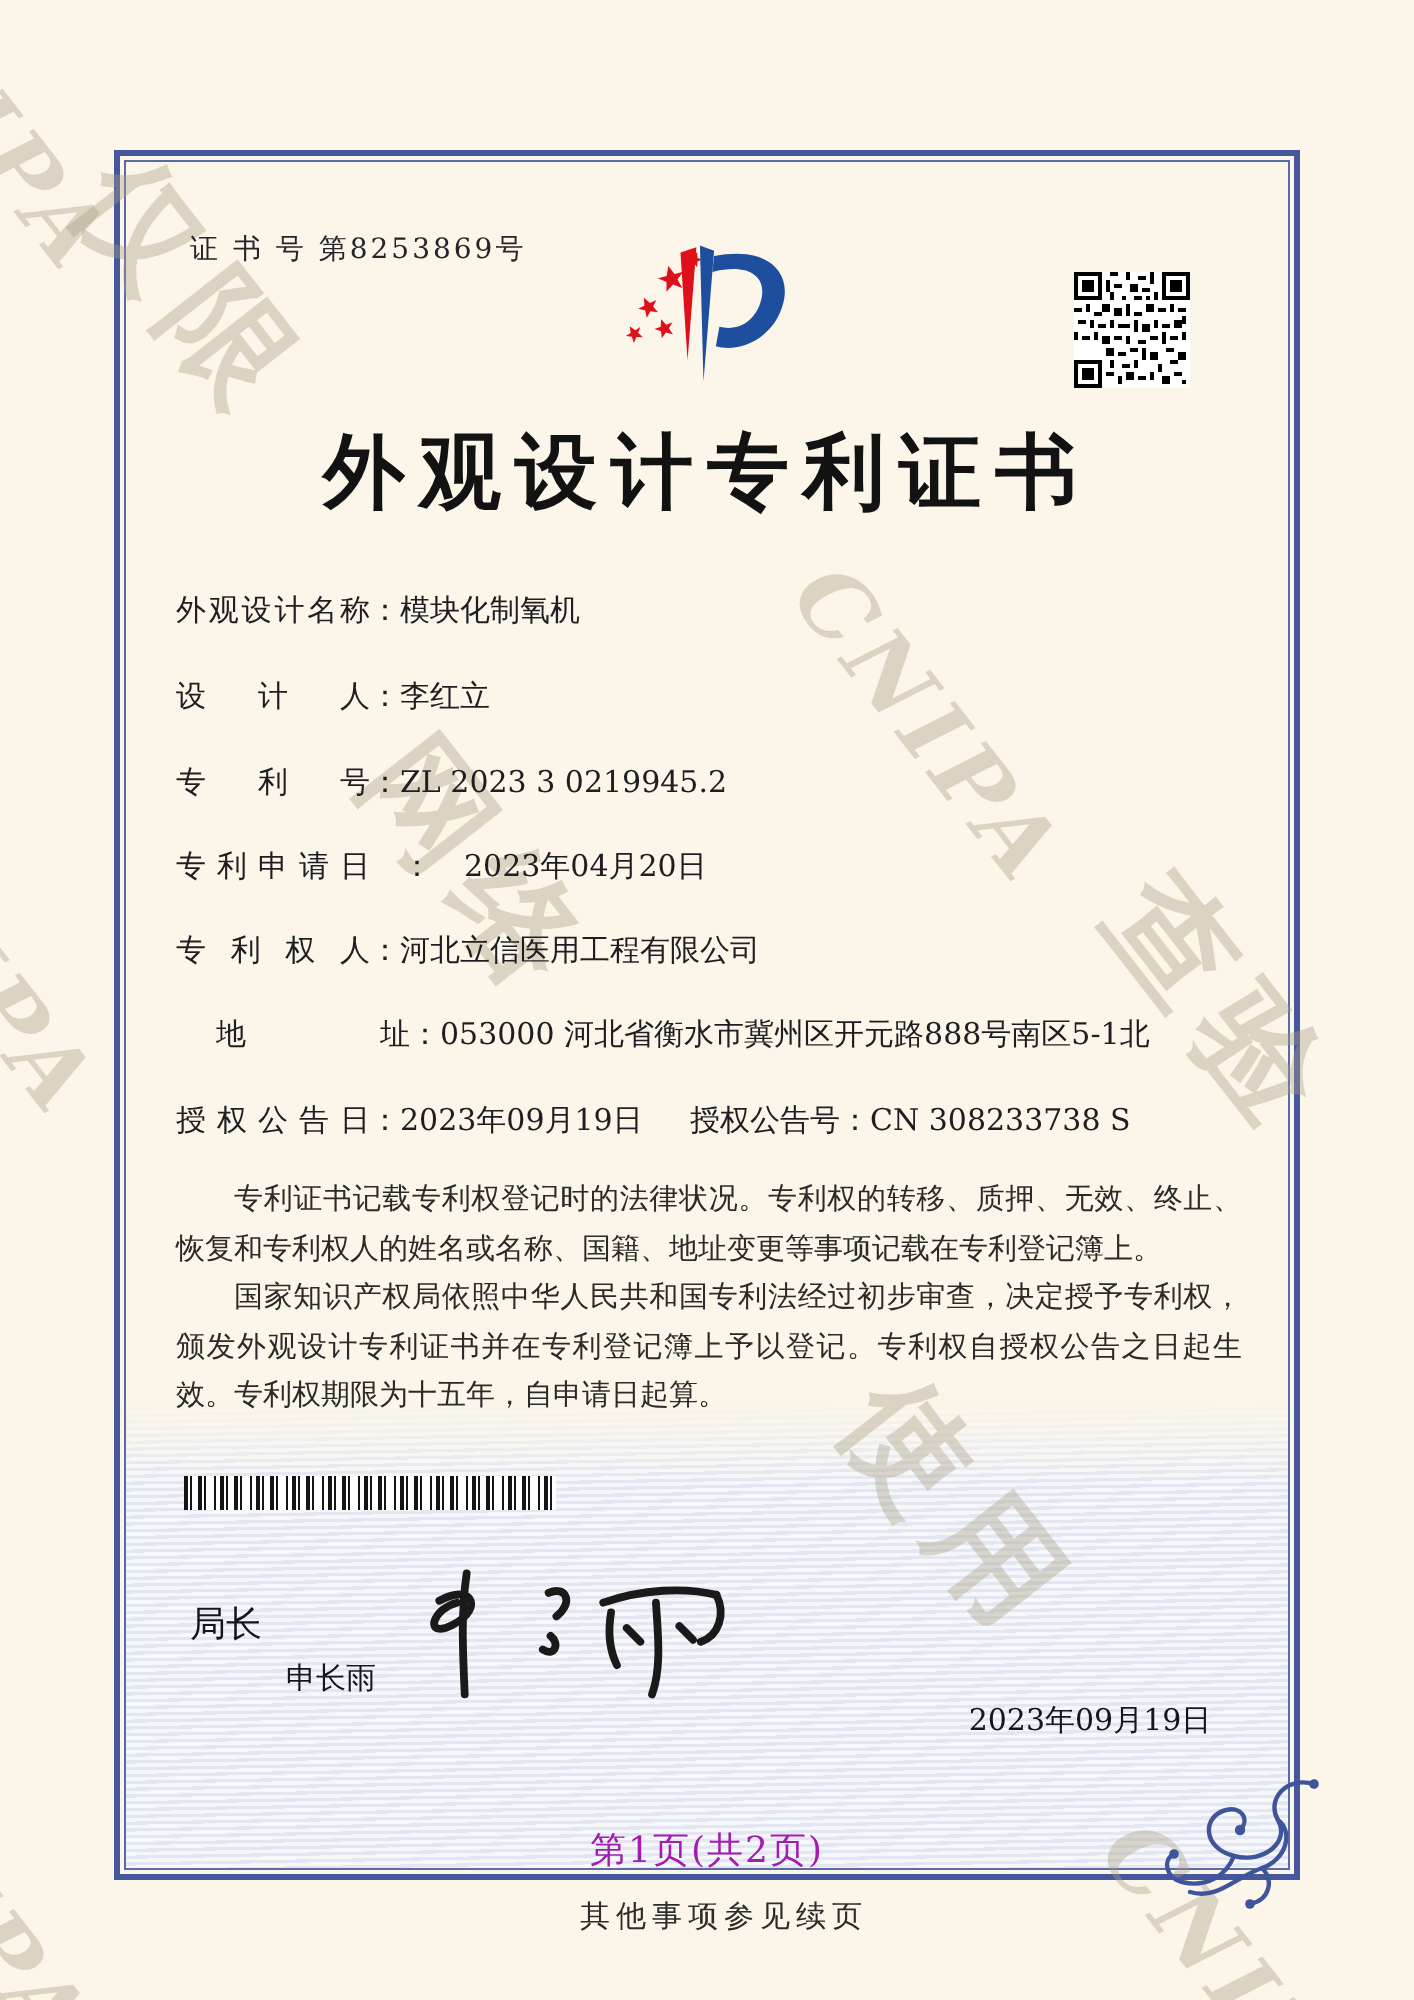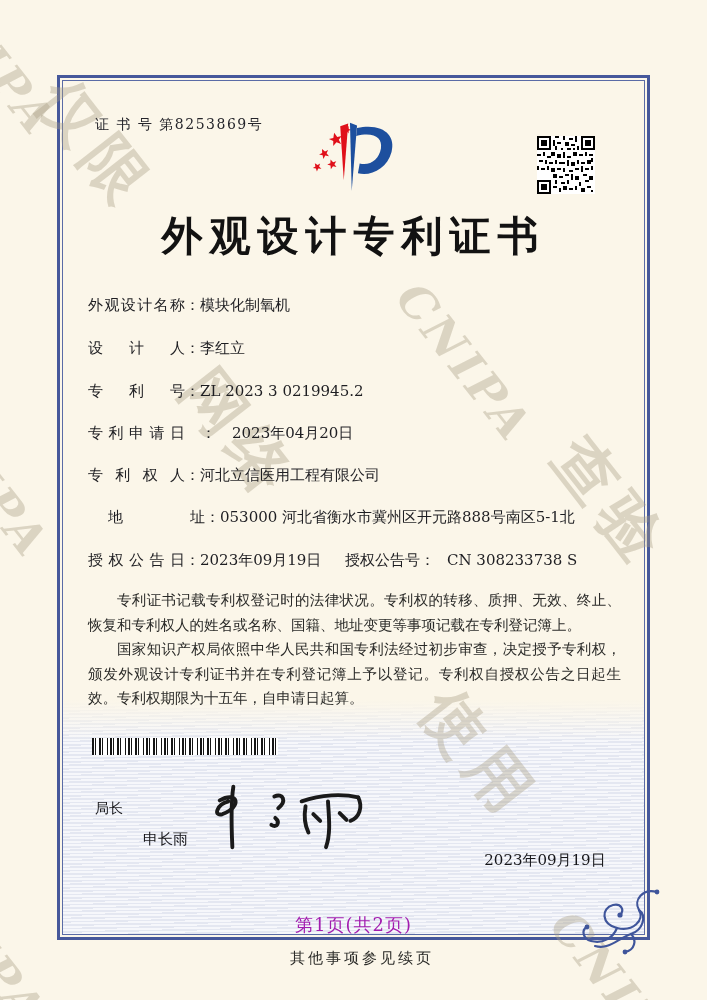--- a/index.html
+++ b/index.html
@@ -51,21 +51,21 @@
     font-size:14.5px; line-height:24.5px; color:#2a2a28; text-align:justify;
   }
   .body-text p{margin:0; text-indent:2em;}
   .barcode{
     position:absolute; left:92px; top:738px; width:186px; height:17px;
     background:repeating-linear-gradient(90deg,
       #141414 0 2px, #fff 2px 3px, #141414 3px 4px, #fff 4px 7px,
       #141414 7px 9px, #fff 9px 10px, #141414 10px 11px, #fff 11px 15px,
       #141414 15px 16px, #fff 16px 18px);
   }
-  .signer-role{position:absolute; left:95px; top:800px; font-size:14px; color:#16161a;}
+  .signer-role{position:absolute; left:95px; top:800px; font-size:18px; color:#16161a;}
   .signer-name{position:absolute; left:95px; top:830px; font-size:15px; color:#16161a;margin-left:48px;}
   .autograph{position:absolute; left:203px; top:775px; width:168px; height:80px;}
   .issue-date{position:absolute; left:460px; top:851px; width:170px; text-align:center; font-size:15px; color:#16161a;}
   .page-indicator{position:absolute; left:0; right:0; top:913px; text-align:center; font-size:18px; color:#a21caf; letter-spacing:1px;}
   .ornament{position:absolute; left:573px; top:886px; width:92px; height:72px; z-index:3;}
   .continuation{position:absolute; left:0; right:0; top:949px; text-align:center; font-size:15px; letter-spacing:3px; color:#2b2b28;margin-left:17px;}
 </style>
 </head>
 <body>
 
@@ -221,21 +221,21 @@
         <span class="f-colon">：</span>
         <span class="f-value">053000 河北省衡水市冀州区开元路888号南区5-1北</span>
     </div>
     <div class="field-row" style="top:551px; width:533px;">
       <span class="f-label">授权公告日</span>
         <span class="f-colon">：</span>
         <span class="f-value">2023年09月19日</span>
       <span class="second-col">
         <span>授权公告号</span>
           <span>：</span>
-          <span style="margin-left:12px;">CN 308233738 S</span>
+          <span style="margin-left:0;">CN 308233738 S</span>
       </span>
     </div>
 
     <div class="body-text">
       <p>专利证书记载专利权登记时的法律状况。专利权的转移、质押、无效、终止、恢复和专利权人的姓名或名称、国籍、地址变更等事项记载在专利登记簿上。</p>
       <p>国家知识产权局依照中华人民共和国专利法经过初步审查，决定授予专利权，颁发外观设计专利证书并在专利登记簿上予以登记。专利权自授权公告之日起生效。专利权期限为十五年，自申请日起算。</p>
     </div>
 
     <div class="barcode"></div>
 

